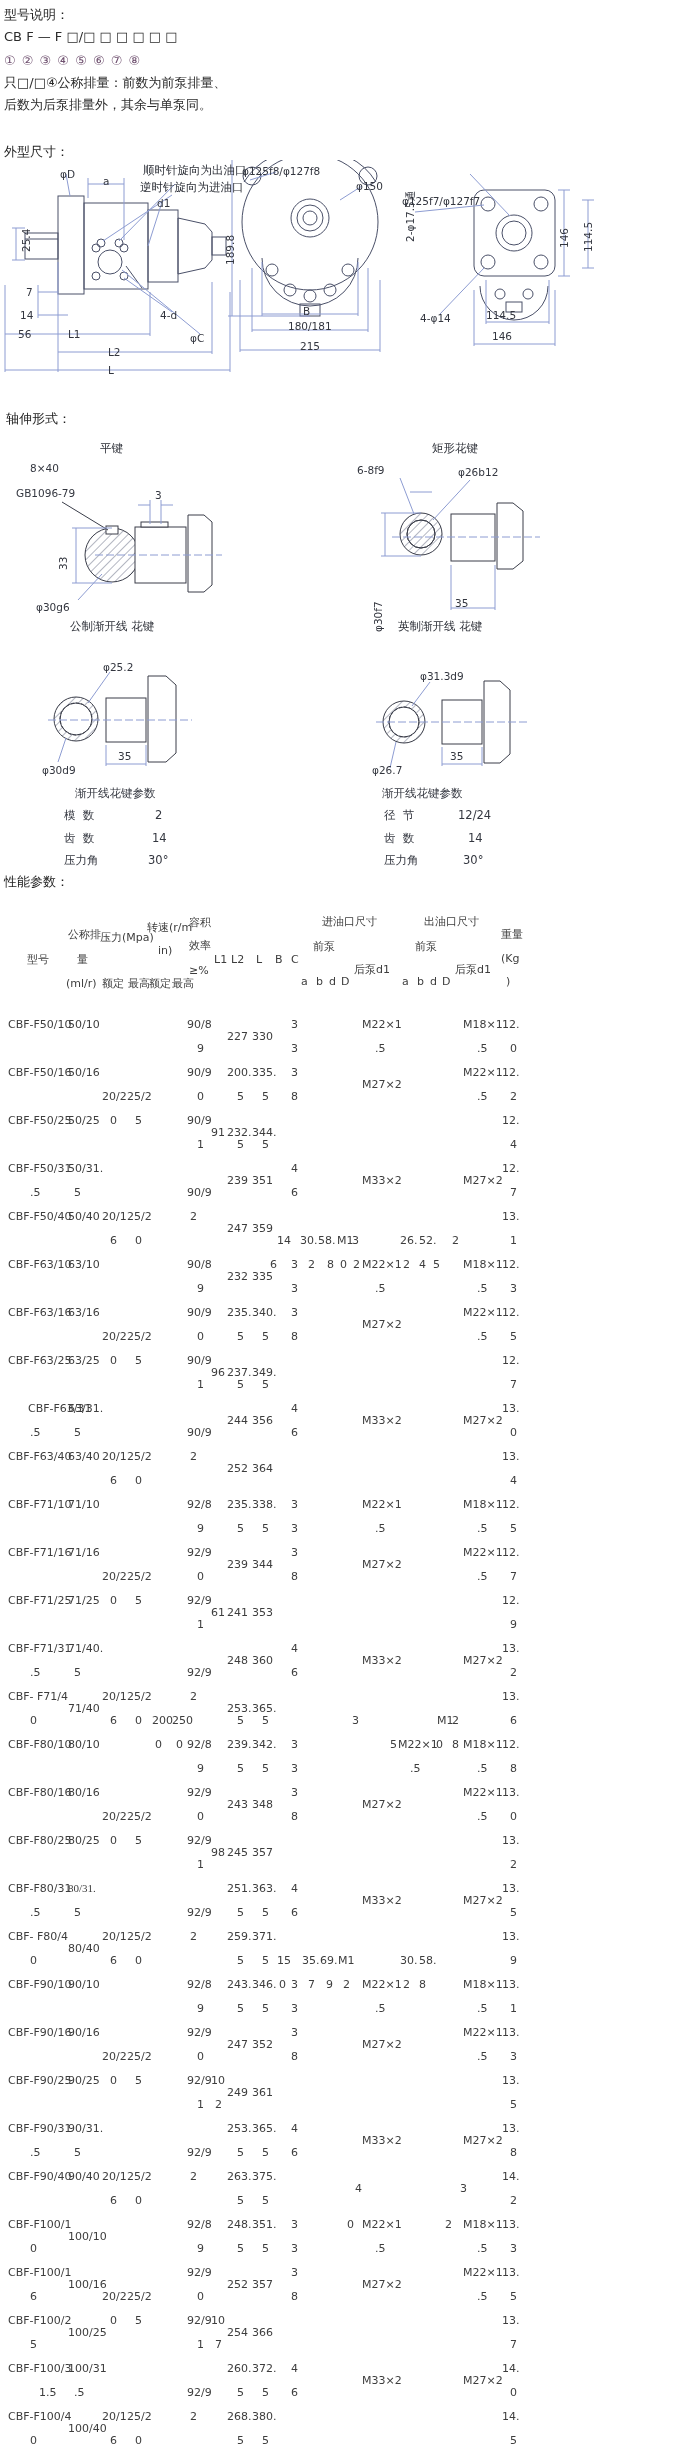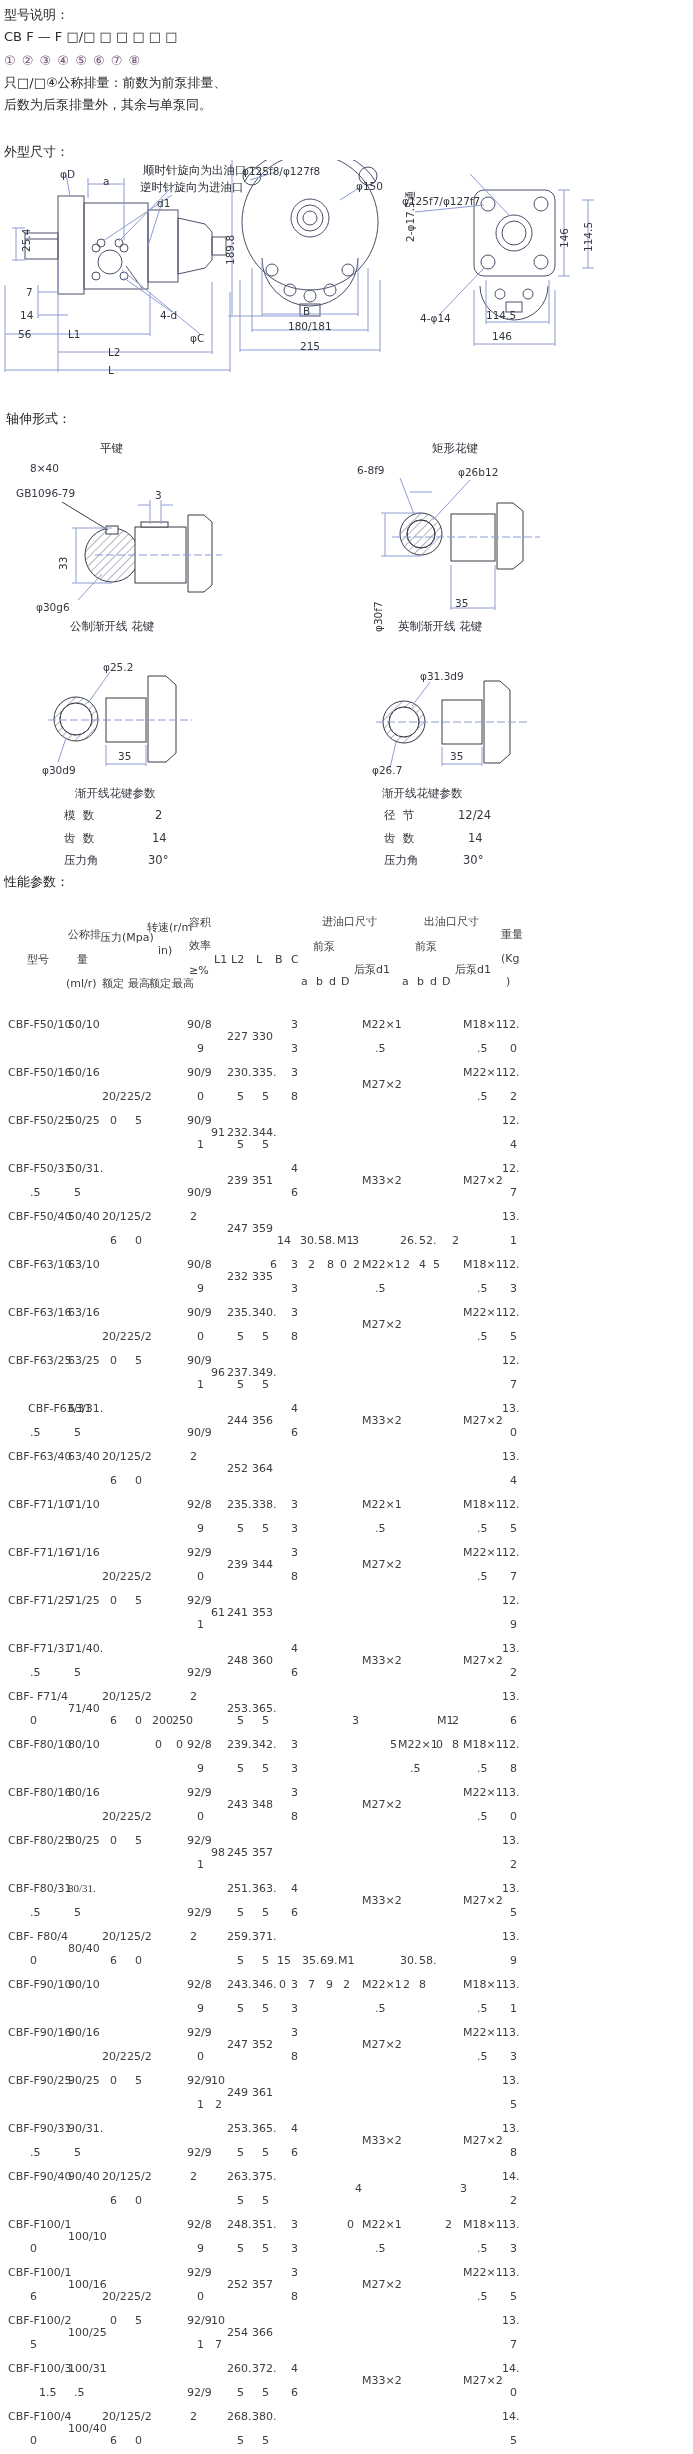--- a/index.html
+++ b/index.html
@@ -329,21 +329,21 @@
       <span class="tok" style="left: 227px; top: 1030px;">227</span>
       <span class="tok" style="left: 252px; top: 1030px;">330</span>
       <span class="tok" style="left: 197px; top: 1042px;">9</span>
       <span class="tok" style="left: 291px; top: 1042px;">3</span>
       <span class="tok" style="left: 375px; top: 1042px;">.5</span>
       <span class="tok" style="left: 477px; top: 1042px;">.5</span>
       <span class="tok" style="left: 510px; top: 1042px;">0</span>
       <span class="tok" style="left: 8px; top: 1066px;">CBF-F50/16</span>
       <span class="tok" style="left: 68px; top: 1066px;">50/16</span>
       <span class="tok" style="left: 187px; top: 1066px;">90/9</span>
-      <span class="tok" style="left: 227px; top: 1066px;">230.</span>
+      <span class="tok" style="left: 227px; top: 1066px;">200.</span>
       <span class="tok" style="left: 252px; top: 1066px;">335.</span>
       <span class="tok" style="left: 291px; top: 1066px;">3</span>
       <span class="tok" style="left: 463px; top: 1066px;">M22×1</span>
       <span class="tok" style="left: 502px; top: 1066px;">12.</span>
       <span class="tok" style="left: 362px; top: 1078px;">M27×2</span>
       <span class="tok" style="left: 102px; top: 1090px;">20/2</span>
       <span class="tok" style="left: 127px; top: 1090px;">25/2</span>
       <span class="tok" style="left: 197px; top: 1090px;">0</span>
       <span class="tok" style="left: 237px; top: 1090px;">5</span>
       <span class="tok" style="left: 262px; top: 1090px;">5</span>

